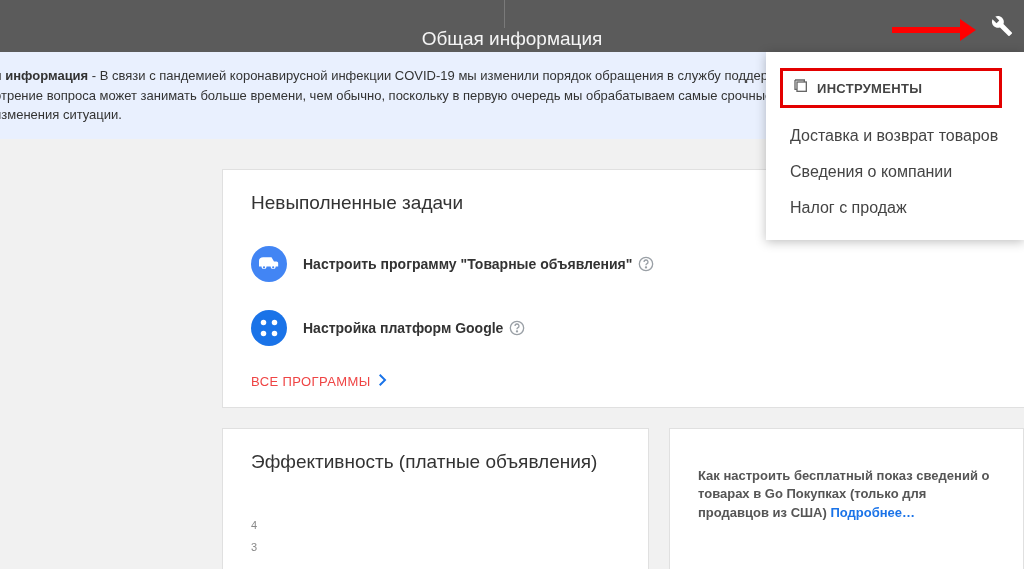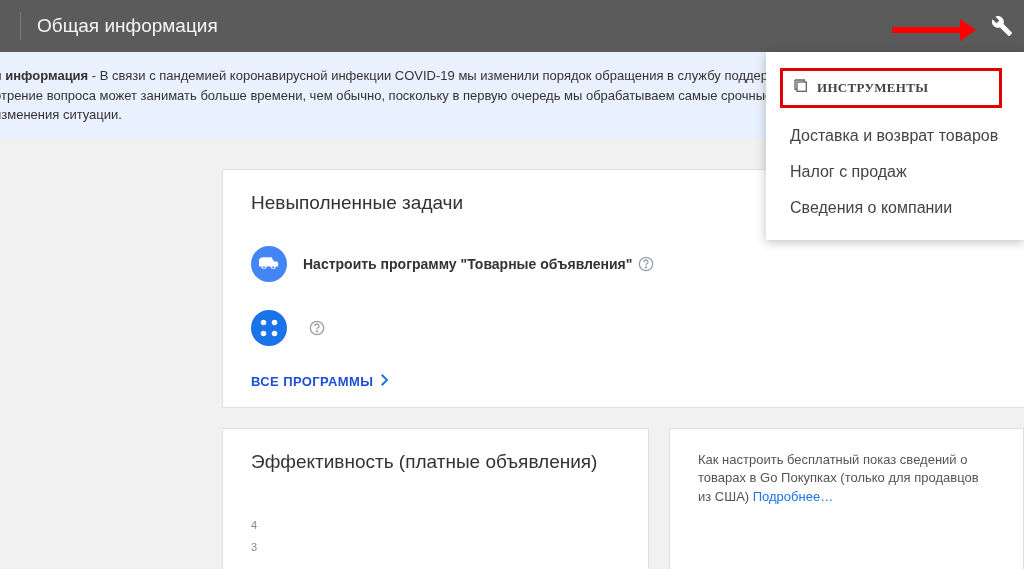--- a/index.html
+++ b/index.html
@@ -12,20 +12,21 @@
     position: relative;
   }
   .topbar {
     background: #5b5b5b;
     color: #fff;
     height: 52px;
     display: flex;
     align-items: center;
     padding: 0 20px;
     position: relative;
+    flex-direction: column;
   }
   .topbar-divider {
     width: 1px;
     height: 28px;
     background: #7a7a7a;
     margin-right: 16px;
   }
   .topbar-title {
     font-size: 19px;
     font-weight: 400;
@@ -134,23 +135,23 @@
     height: 100%;
     background: #1a73e8;
     border-radius: 2px;
   }
   .card-footer {
     padding: 14px 28px 18px 28px;
     display: flex;
     align-items: center;
   }
   .card-footer a {
-    color: #1d4ed8;
+    color: #ef4444;
     font-size: 13px;
-    font-weight: 700;
+    font-weight: 400;
     text-decoration: none;
     letter-spacing: 0.4px;
     display: flex;
     align-items: center;
     cursor: pointer;
   }
   .chev { margin-left: 8px; }
 
   .two-col {
     display: flex;
@@ -169,42 +170,41 @@
     font-size: 11px;
     color: #888;
   }
   .axis-tick { height: 22px; }
   .news-body {
     padding: 0 28px 0 28px;
     font-size: 13px;
     color: #555;
     line-height: 1.45;
   }
-  .news-item { margin-top: 22px; }
+  .news-item { margin-top: 38px; font-weight: bold; }
   .news-link { color: #1a73e8; text-decoration: none; cursor: pointer; }
 
   
   .dropdown {
     position: absolute;
     top: 52px;
     right: 0;
     width: 258px;
     background: #fff;
     box-shadow: 0 2px 10px rgba(0,0,0,0.25);
     z-index: 10;
     padding: 10px 0 14px 0;
   }
   .dd-header {
     margin: 6px 22px 10px 14px;
     border: 3px solid #e30000;
     padding: 7px 10px;
     display: flex;
     align-items: center;
     gap: 8px;
-    font-family: Liberation Serif, serif;
   }
   .dd-header-text {
     font-size: 13px;
     font-weight: 700;
     letter-spacing: 0.3px;
     color: #444;
   }
   .dd-item {
     padding: 9px 24px;
     font-size: 16px;
@@ -271,20 +271,21 @@
 
     <div class="task-row">
       <div class="task-icon blue2">
         <svg width="22" height="22" viewBox="0 0 24 24">
             <circle cx="6" cy="6" r="3" fill="#fff"></circle>
             <circle cx="18" cy="6" r="3" fill="#fff"></circle>
             <circle cx="6" cy="18" r="3" fill="#fff"></circle>
             <circle cx="18" cy="18" r="3" fill="#fff"></circle>
           </svg>
       </div>
+      <div class="task-text">Настройка платформ Google</div>
       <span class="help-icon">
         <svg width="16" height="16" viewBox="0 0 24 24" fill="none" stroke="#9aa0a6" stroke-width="2">
             <circle cx="12" cy="12" r="10"></circle>
             <path d="M9 9a3 3 0 1 1 4.2 2.7c-.8.5-1.2 1-1.2 2"></path>
             <circle cx="12" cy="17" r="0.8" fill="#9aa0a6"></circle>
           </svg>
       </span>
       <div class="spacer"></div>
       <div class="progress">
         <div class="progress-fill" style="width:8%"></div>
@@ -331,15 +332,15 @@
   <div class="dd-header">
     <span class="stack-icon">
       <svg width="16" height="16" viewBox="0 0 24 24" fill="none" stroke="#666" stroke-width="2">
           <rect x="6" y="6" width="14" height="14"></rect>
           <path d="M3 3h14v3M3 3v14h3"></path>
         </svg>
     </span>
     <span class="dd-header-text">ИНСТРУМЕНТЫ</span>
   </div>
   <div class="dd-item">Доставка и возврат товаров</div>
+  <div class="dd-item">Сведения о компании</div>
   <div class="dd-item">Налог с продаж</div>
-  <div class="dd-item">Сведения о компании</div>
 </div>
 
 </body></html>

